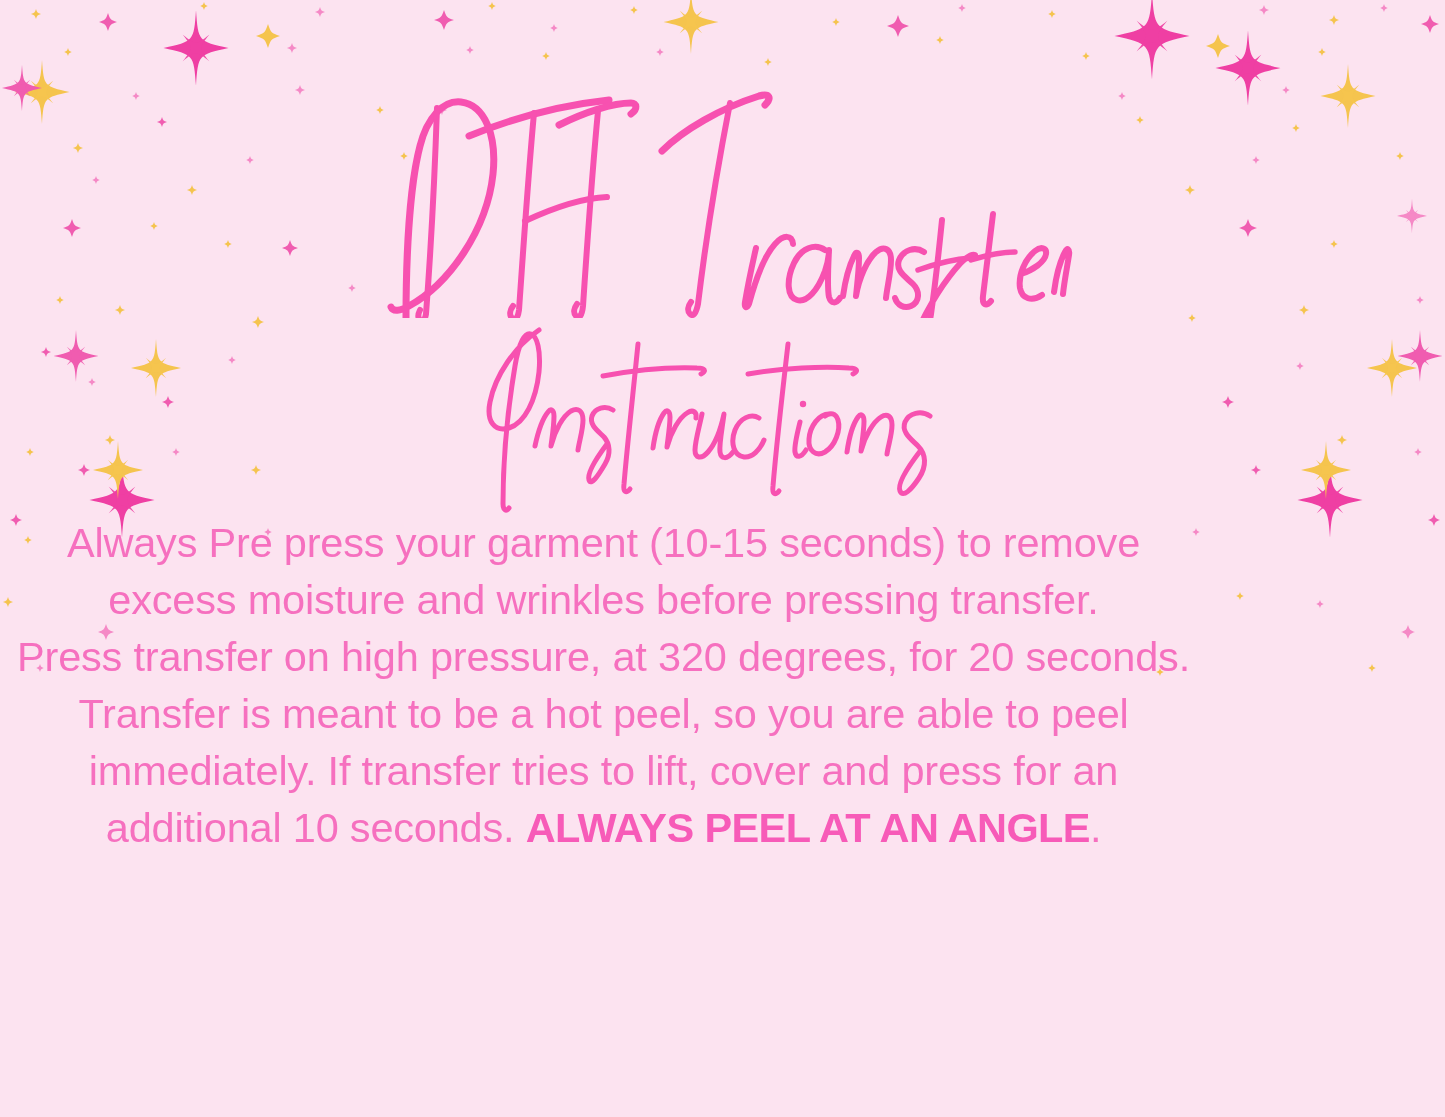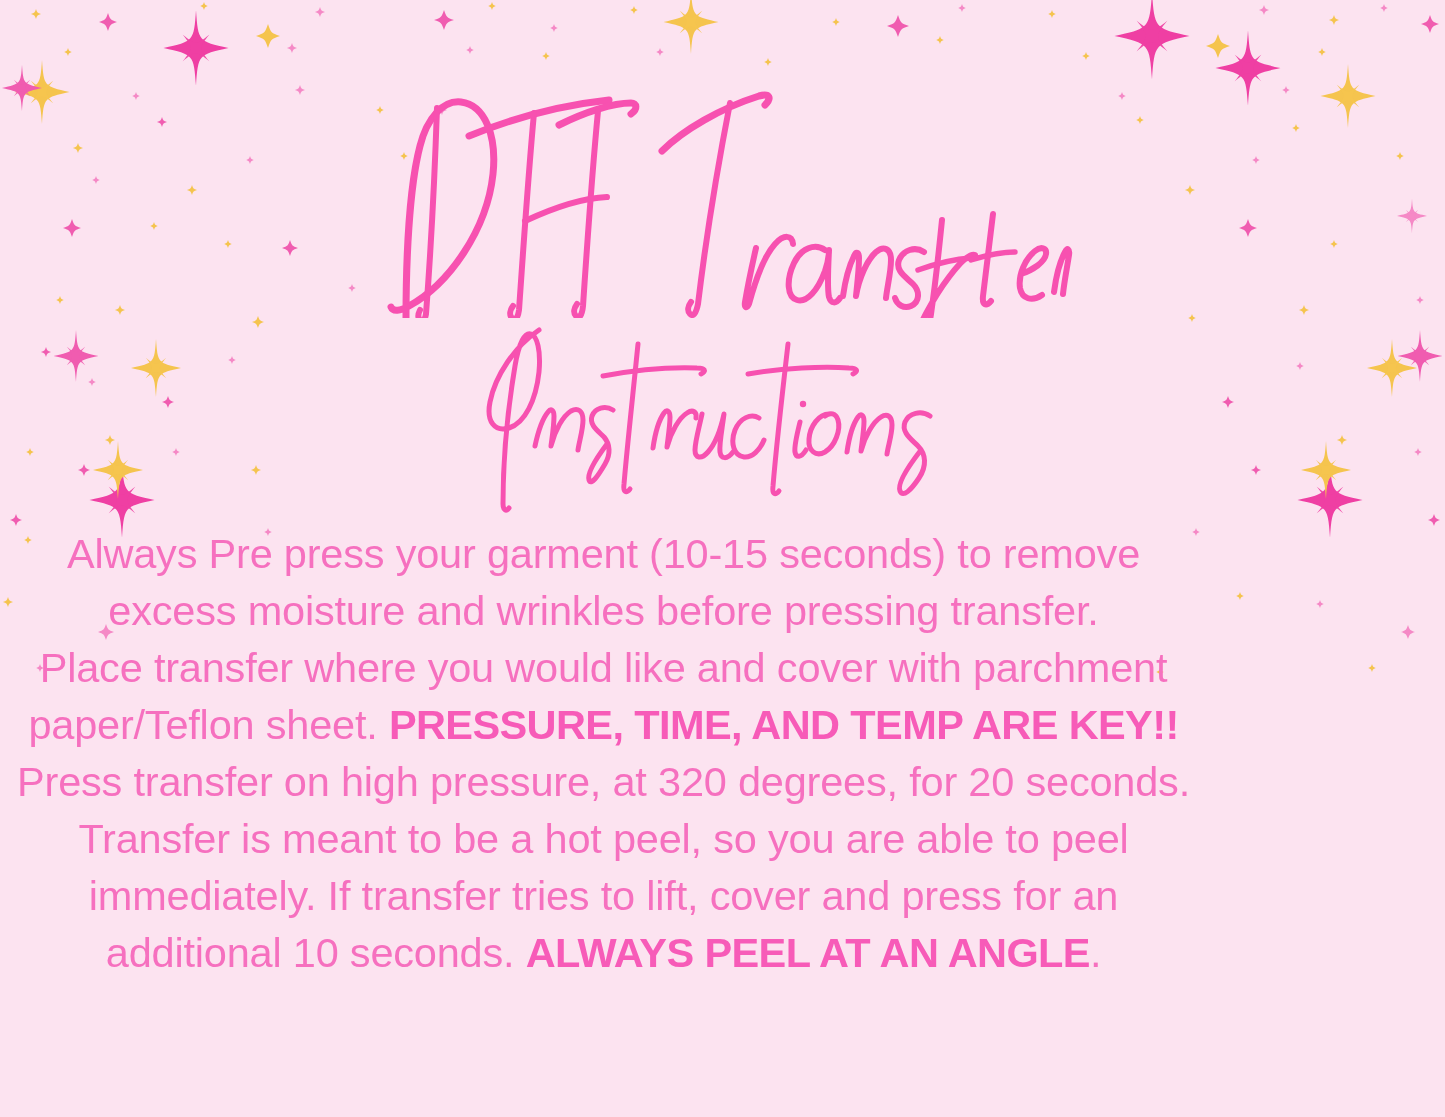--- a/index.html
+++ b/index.html
@@ -40,21 +40,21 @@
   .script-line-1, .script-line-2 {
     display: block;
     color: #f751b0;
   }
   .script-svg-wrap { display: block; margin: 0 auto; }
 
   
   .body-copy {
     position: absolute;
     left: 0;
-    top: 525px;
+    top: 514px;
     width: 1207px;
     z-index: 3;
     text-align: center;
     color: #f670bf;
     font-family: "Liberation Sans", sans-serif;
     font-size: 41.5px;
     line-height: 57px;
     letter-spacing: -0.2px;
     padding: 0 10px;
     box-sizing: border-box;
@@ -293,17 +293,16 @@
           <path d="M404 134 C 406 120, 410 106, 415 99 C 418 95, 421 97, 421 103 C 421 112, 419 124, 418 133 C 422 118, 430 104, 438 99 C 444 95, 449 98, 449 107 C 449 117, 445 128, 444 136" stroke-width="5"></path>
 
           <path d="M487 98 C 478 92, 466 95, 462 104 C 458 114, 468 121, 475 128 C 483 136, 484 148, 476 160 C 468 172, 460 180, 457 173 C 454 166, 464 150, 478 132" stroke-width="5"></path>
         </g>
       </svg>
     </span>
   </div>
 
   <div class="body-copy" style="color: rgb(246, 112, 191);">
     <p class="para"><span>Always Pre press your garment (10-15 seconds) to remove excess moisture and wrinkles before pressing transfer.</span></p>
-    <p class="para"><span>Place transfer where you would like and cover with parchment paper/Teflon sheet. </span><span class="em-bold" style="color: rgb(247, 91, 184);">PRESSURE, TIME, AND TEMP ARE KEY!!</span></p>
     <p class="para"><span>Press transfer on high pressure, at 320 degrees, for 20 seconds. Transfer is meant to be a hot peel, so you are able to peel immediately. If transfer tries to lift, cover and press for an additional 10 seconds. </span><span class="em-bold" style="color: rgb(247, 91, 184);">ALWAYS PEEL AT AN ANGLE</span><span>.</span></p>
   </div>
 
 </div>
 
 </body></html>

